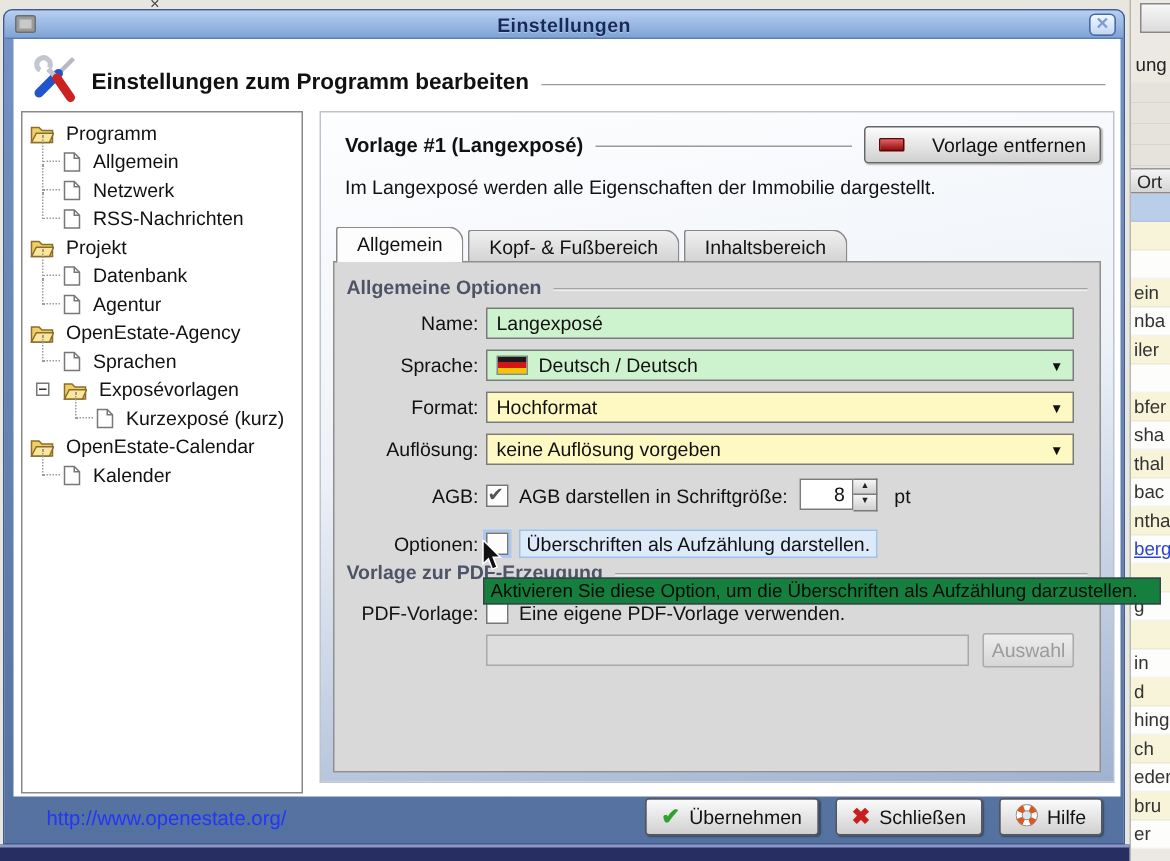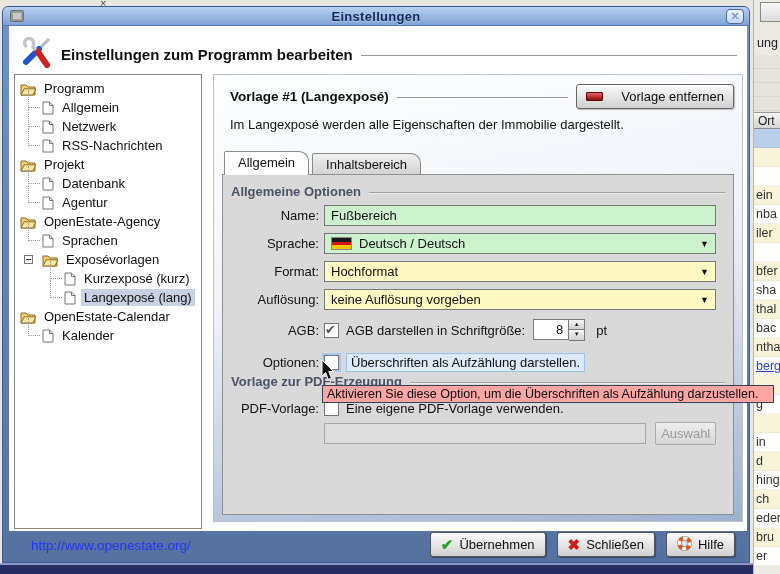--- a/index.html
+++ b/index.html
@@ -124,21 +124,21 @@
   
   .footer-link { position:absolute; left:28px; bottom:9px; color:#2236f5; font-size:13.5px; text-decoration:none; }
   .footer-btns { position:absolute; right:14px; bottom:5px; display:flex; gap:11px; }
   .btn { height:25px; padding:0 10px; background:linear-gradient(#fbfbfb,#d0d0d0); border:1px solid #565656;
          border-radius:3px; font-size:13px; color:#111; display:flex; align-items:center; gap:6px;
          box-shadow:1px 1px 1px rgba(0,0,0,0.35); white-space:nowrap; }
   .ico-check { color:#2ea12e; font-weight:bold; font-size:15px; line-height:15px; }
   .ico-x { color:#c81e1e; font-weight:bold; font-size:15px; line-height:15px; }
 
   
-  .tooltip { position:absolute; left:322px; top:385px; width:452px; height:18px; background:#fca5a5;
+  .tooltip { position:absolute; left:322px; top:385px; width:452px; height:18px; background:#15803d;
              border:1px solid #39404e; font-size:12.5px; color:#0a0a0a; line-height:16px; padding-left:4px;
              white-space:nowrap; overflow:hidden; z-index:50; }
   .cursor { position:absolute; left:321px; top:360px; z-index:60; }
 </style>
 </head>
 <body>
 
 <div class="page">
 
   <span class="top-glyph">×</span>
@@ -292,29 +292,20 @@
         </div>
         <div class="titem d2">
           <span class="ticon">
               <svg width="12" height="14" viewBox="0 0 12 14">
                 <path d="M1,1 h6.5 l3.5,3.5 v8.5 h-10 z" fill="#fff" stroke="#777"></path>
                 <path d="M7.5,1 v3.5 h3.5" fill="none" stroke="#777"></path>
               </svg>
             </span>
           <span class="tlabel">Kurzexposé (kurz)</span>
         </div>
-        <div class="titem d2 selected">
-          <span class="ticon">
-              <svg width="12" height="14" viewBox="0 0 12 14">
-                <path d="M1,1 h6.5 l3.5,3.5 v8.5 h-10 z" fill="#fff" stroke="#777"></path>
-                <path d="M7.5,1 v3.5 h3.5" fill="none" stroke="#777"></path>
-              </svg>
-            </span>
-          <span class="tlabel">Langexposé (lang)</span>
-        </div>
         <div class="titem d0">
           <span class="ticon">
               <svg width="16" height="14" viewBox="0 0 16 14">
                 <path d="M1,3 h5 l2,2 h7 v8 h-14 z" fill="#f2cf62" stroke="#8a6d2f"></path>
                 <path d="M1,13 l3.2,-6.2 h11.5 l-2.7,6.2 z" fill="#fbe79c" stroke="#8a6d2f"></path>
               </svg>
             </span>
           <span class="tlabel">OpenEstate-Calendar</span>
         </div>
         <div class="titem d1">
@@ -334,32 +325,33 @@
           <span class="rule"></span>
           <div class="remove-btn">
             <span class="brick"></span>
             <span>Vorlage entfernen</span>
           </div>
         </div>
         <div class="desc">Im Langexposé werden alle Eigenschaften der Immobilie dargestellt.</div>
 
         <div class="tabs">
           <div class="tab active">Allgemein</div>
+          <div class="tab">Kopf- &amp; Fußbereich</div>
           <div class="tab">Inhaltsbereich</div>
         </div>
 
         <div class="tabpanel">
           <div class="group-row" style="top:8px;">
             <span class="group-title">Allgemeine Optionen</span>
             <span class="grule"></span>
           </div>
 
           <div class="frow" style="top:29px;">
             <span class="flabel">Name:</span>
-            <div class="tfield">Fußbereich</div>
+            <div class="tfield">Langexposé</div>
           </div>
 
           <div class="frow" style="top:57px;">
             <span class="flabel">Sprache:</span>
             <div class="combo green">
               <span class="flag"></span>
               <span>Deutsch / Deutsch</span>
               <span class="arrow">▼</span>
             </div>
           </div>

